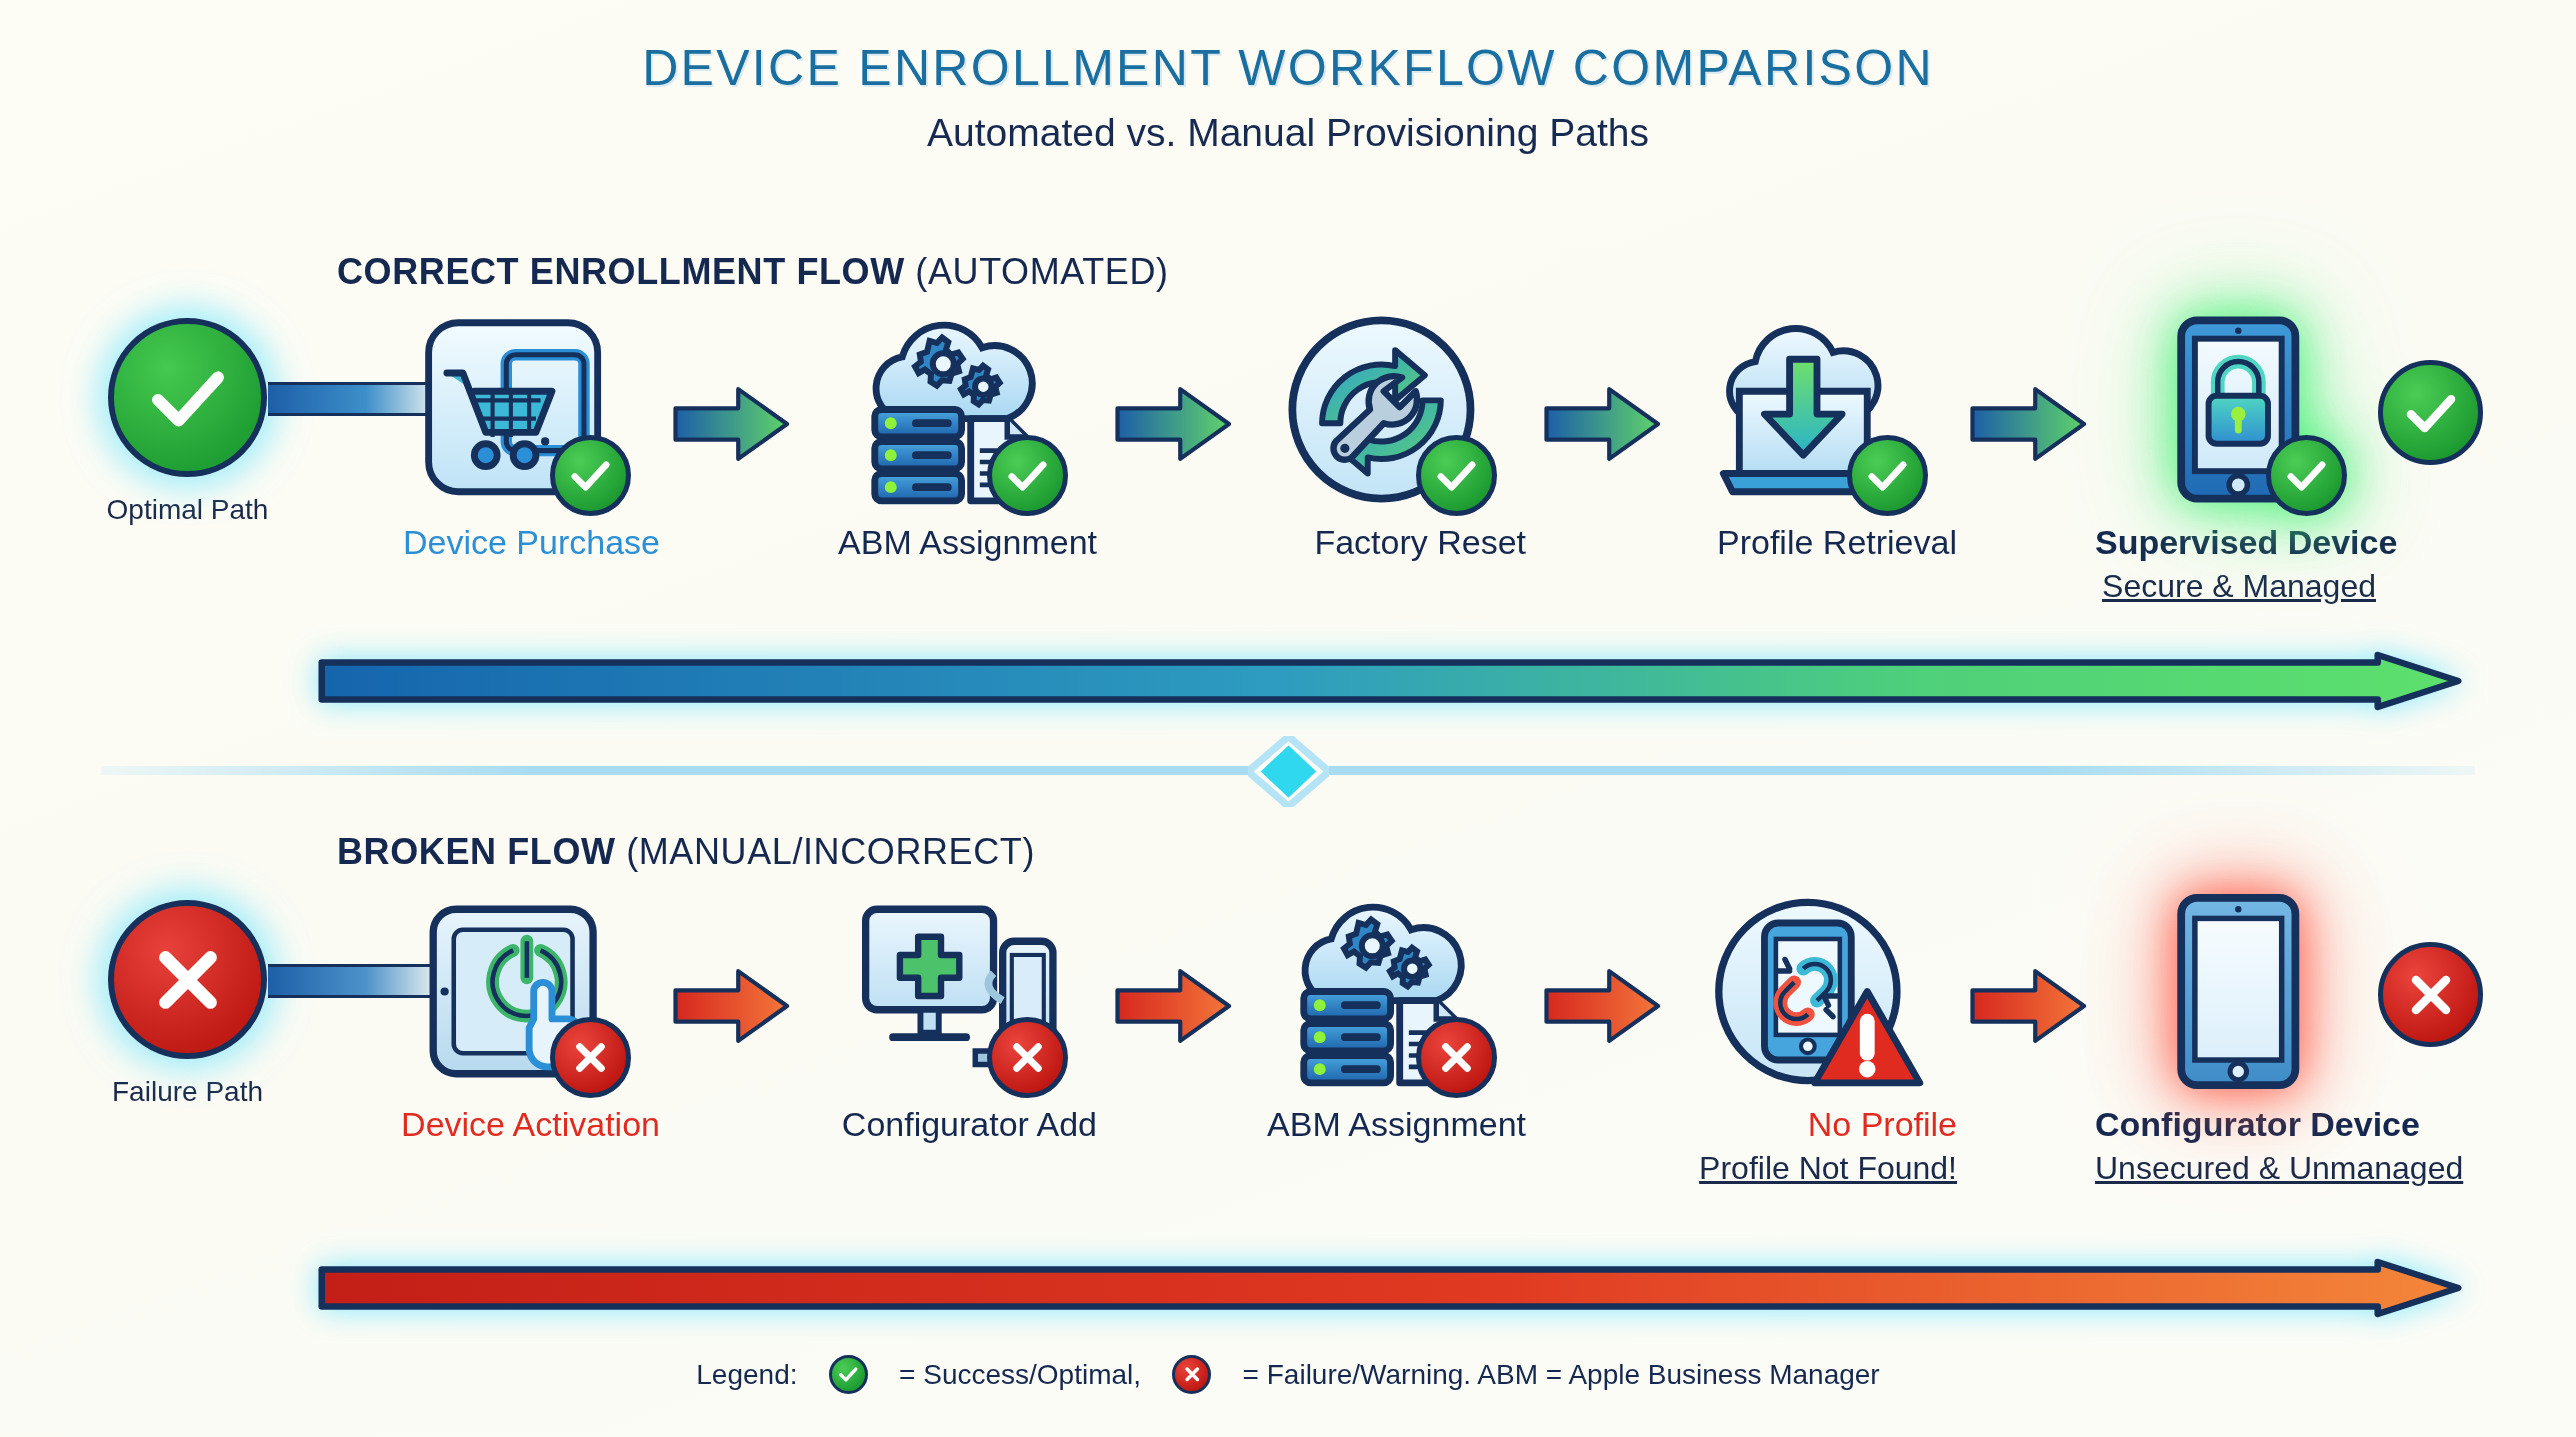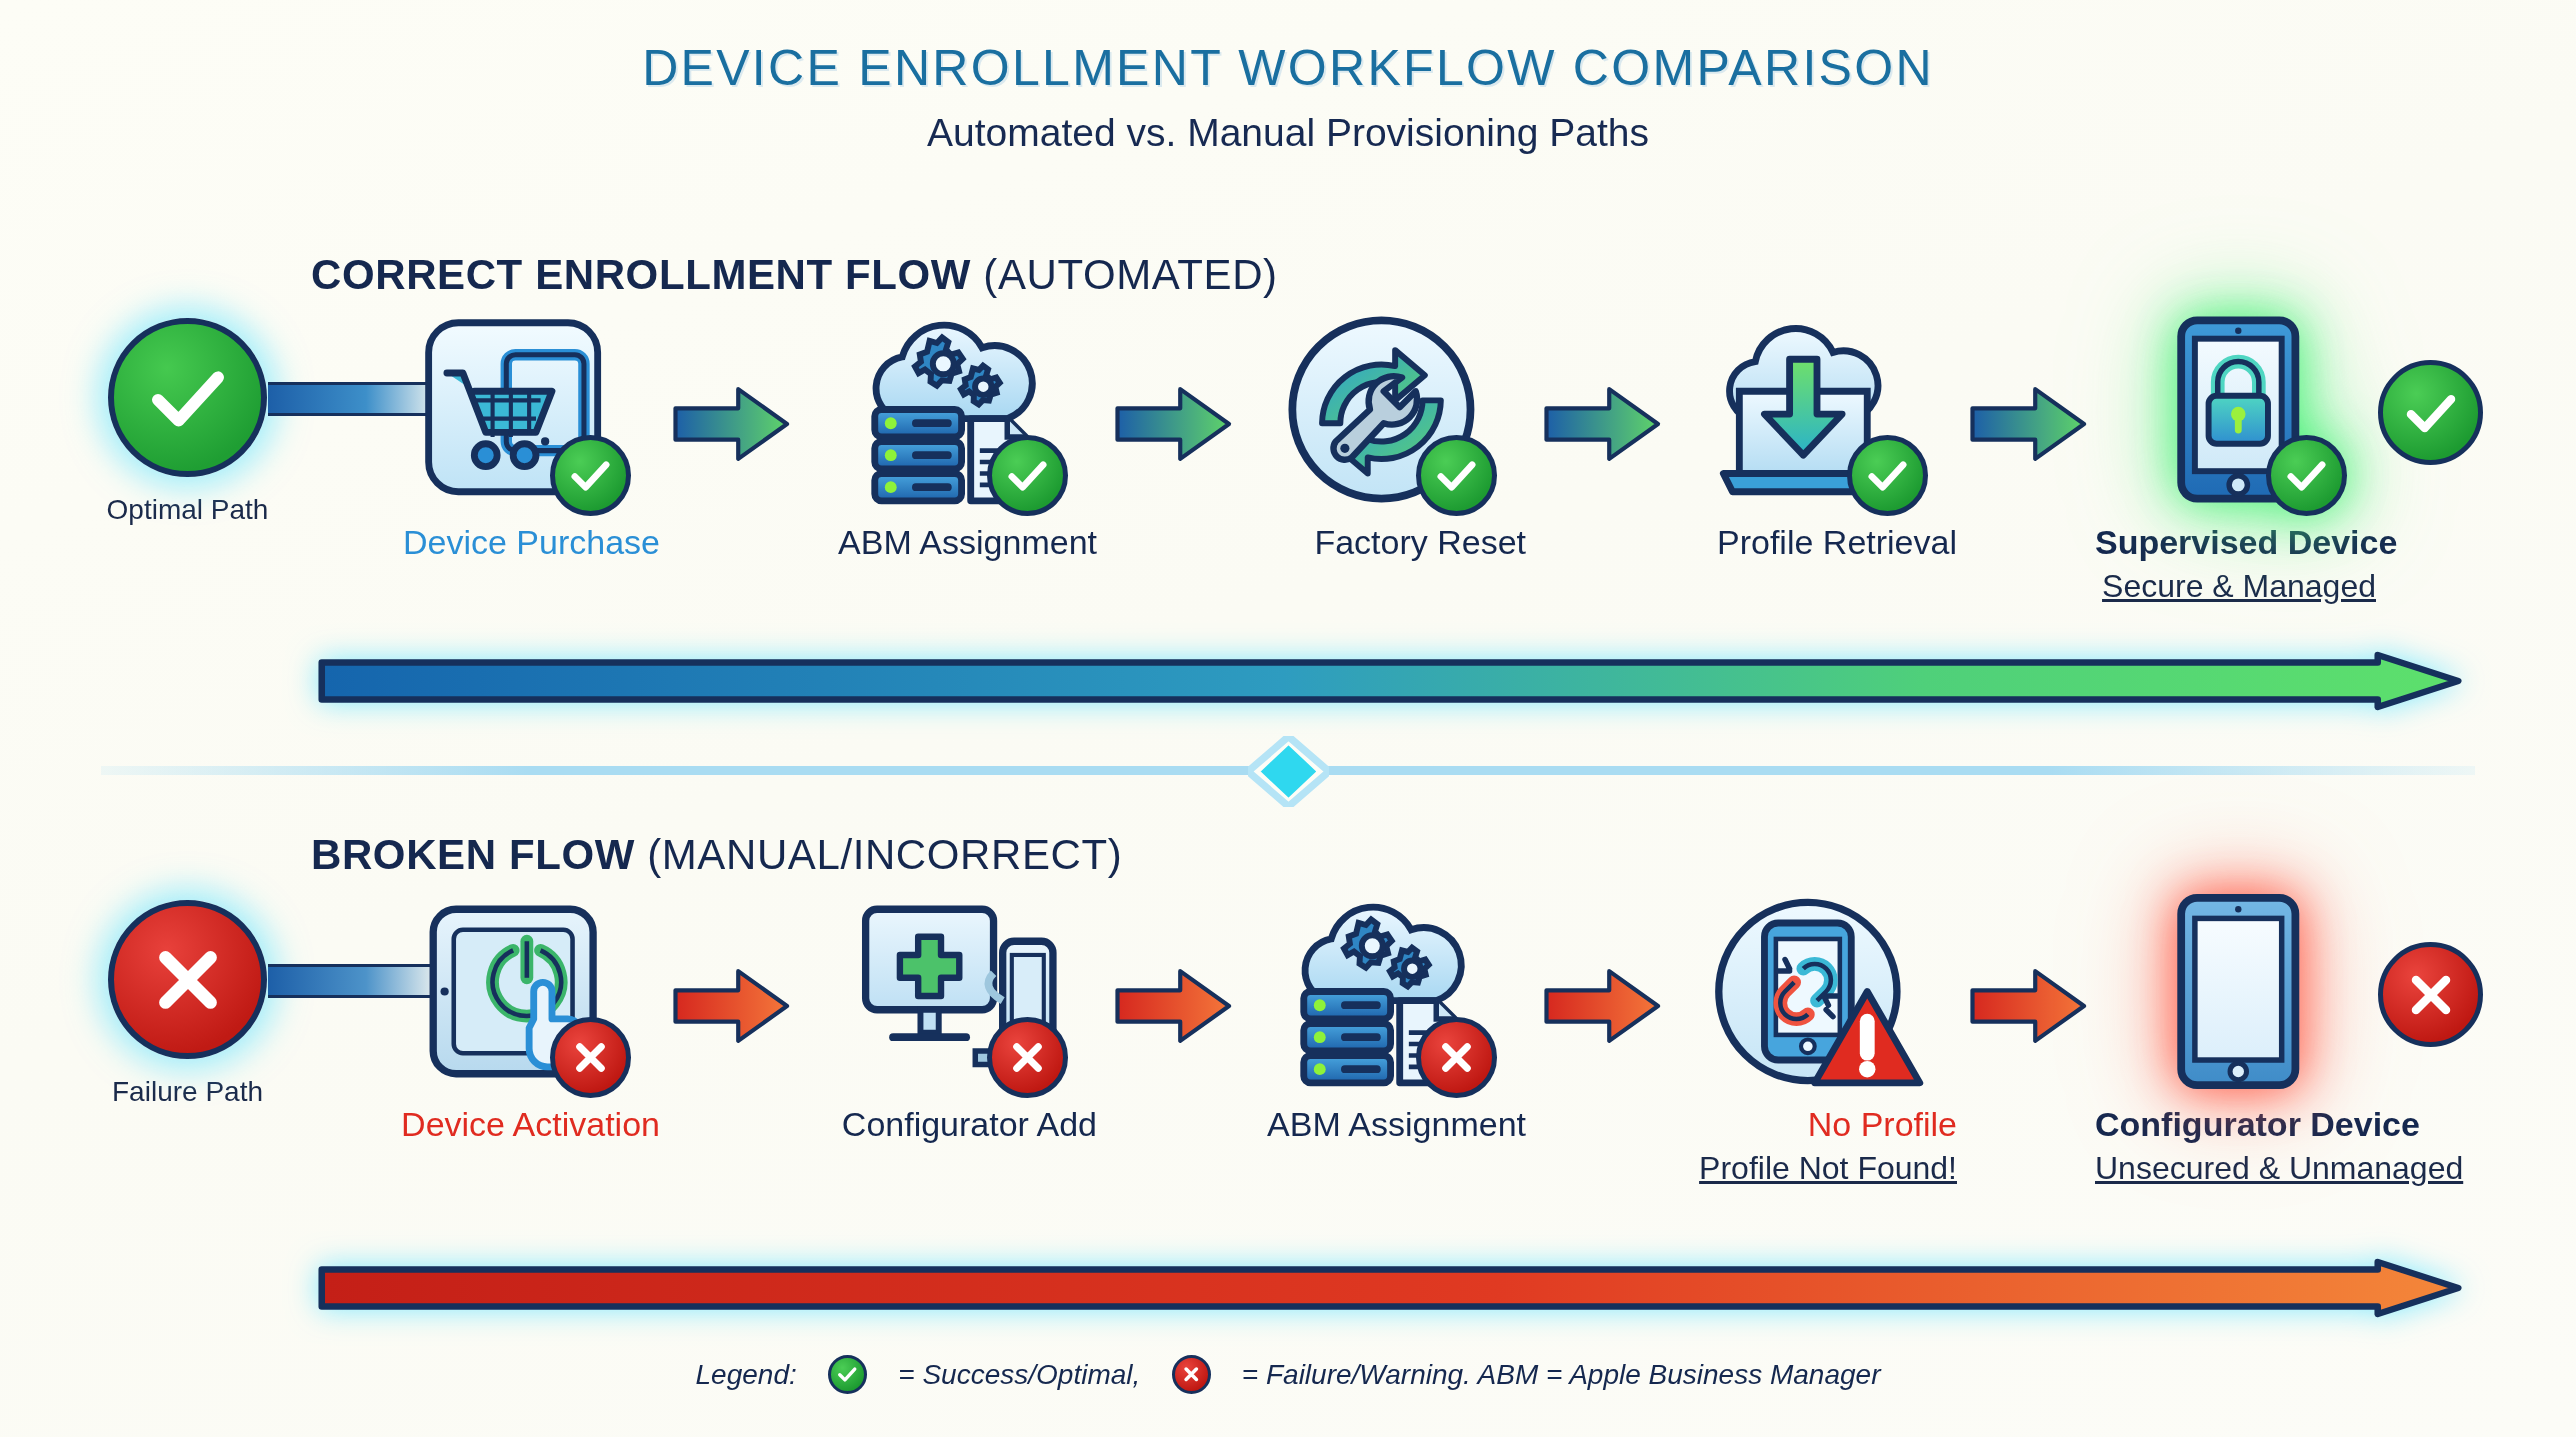--- a/index.html
+++ b/index.html
@@ -22,22 +22,22 @@
     color: #1a6fa0;
     text-shadow: 1.9px 1.9px 0 rgba(180,210,230,.45);
   }
   .subtitle {
     margin-top: 14px;
     font-size: 39px; font-weight: 400; color: #172a52;
   }
 
   
   .section-head {
-    position: absolute; left: 311px;
-    font-size: 42px; color: #15284f; letter-spacing: 0.6px;
+    position: absolute; left: 337px;
+    font-size: 36px; color: #15284f; letter-spacing: 0.6px;
   }
   .section-head .strong { font-weight: 700; }
   .section-head .light  { font-weight: 400; }
   #head-correct { top: 251px; }
   #head-broken  { top: 831px; }
 
   
   .row { position: absolute; left: 0; width: 2112px; height: 309px; }
   #row-correct { top: 309px; }
   #row-broken  { top: 891px; }
@@ -104,21 +104,21 @@
 
   
   .divider { position: absolute; left: 101px; top: 766px; width: 2374px; height: 9.4px;
              background: linear-gradient(90deg, rgba(160,220,245,.15), #a9dcf2 18%, #a9dcf2 82%, rgba(160,220,245,.15)); }
   .diamond-wrap { position: absolute; left: 1248px; top: 736px; width: 81px; height: 71px; }
   .diamond-wrap svg { width: 100%; height: 100%; }
 
   
   .legend { position: absolute; left: 0; top: 1355px; width: 2576px;
             display: flex; align-items: center; justify-content: center; gap: 16px;
-            font-size: 28px; color: #15284f; font-style: italic; }
+            font-size: 28px; color: #15284f; }
   .legend span { white-space: pre; }
   .legend .chip { width: 39px; height: 39px; border-radius: 50%; border: 3.7px solid #16305c;
                   display: inline-flex; align-items: center; justify-content: center;
                   margin: 0 7.5px; vertical-align: middle; }
   .legend .chip.ok   { background: radial-gradient(circle at 35% 30%, #4bcd55, #1d9b31 75%); }
   .legend .chip.fail { background: radial-gradient(circle at 35% 30%, #ea443d, #bf1812 75%); }
   .legend .chip svg { width: 22.5px; height: 22.5px; }
 </style>
 </head>
 <body>

